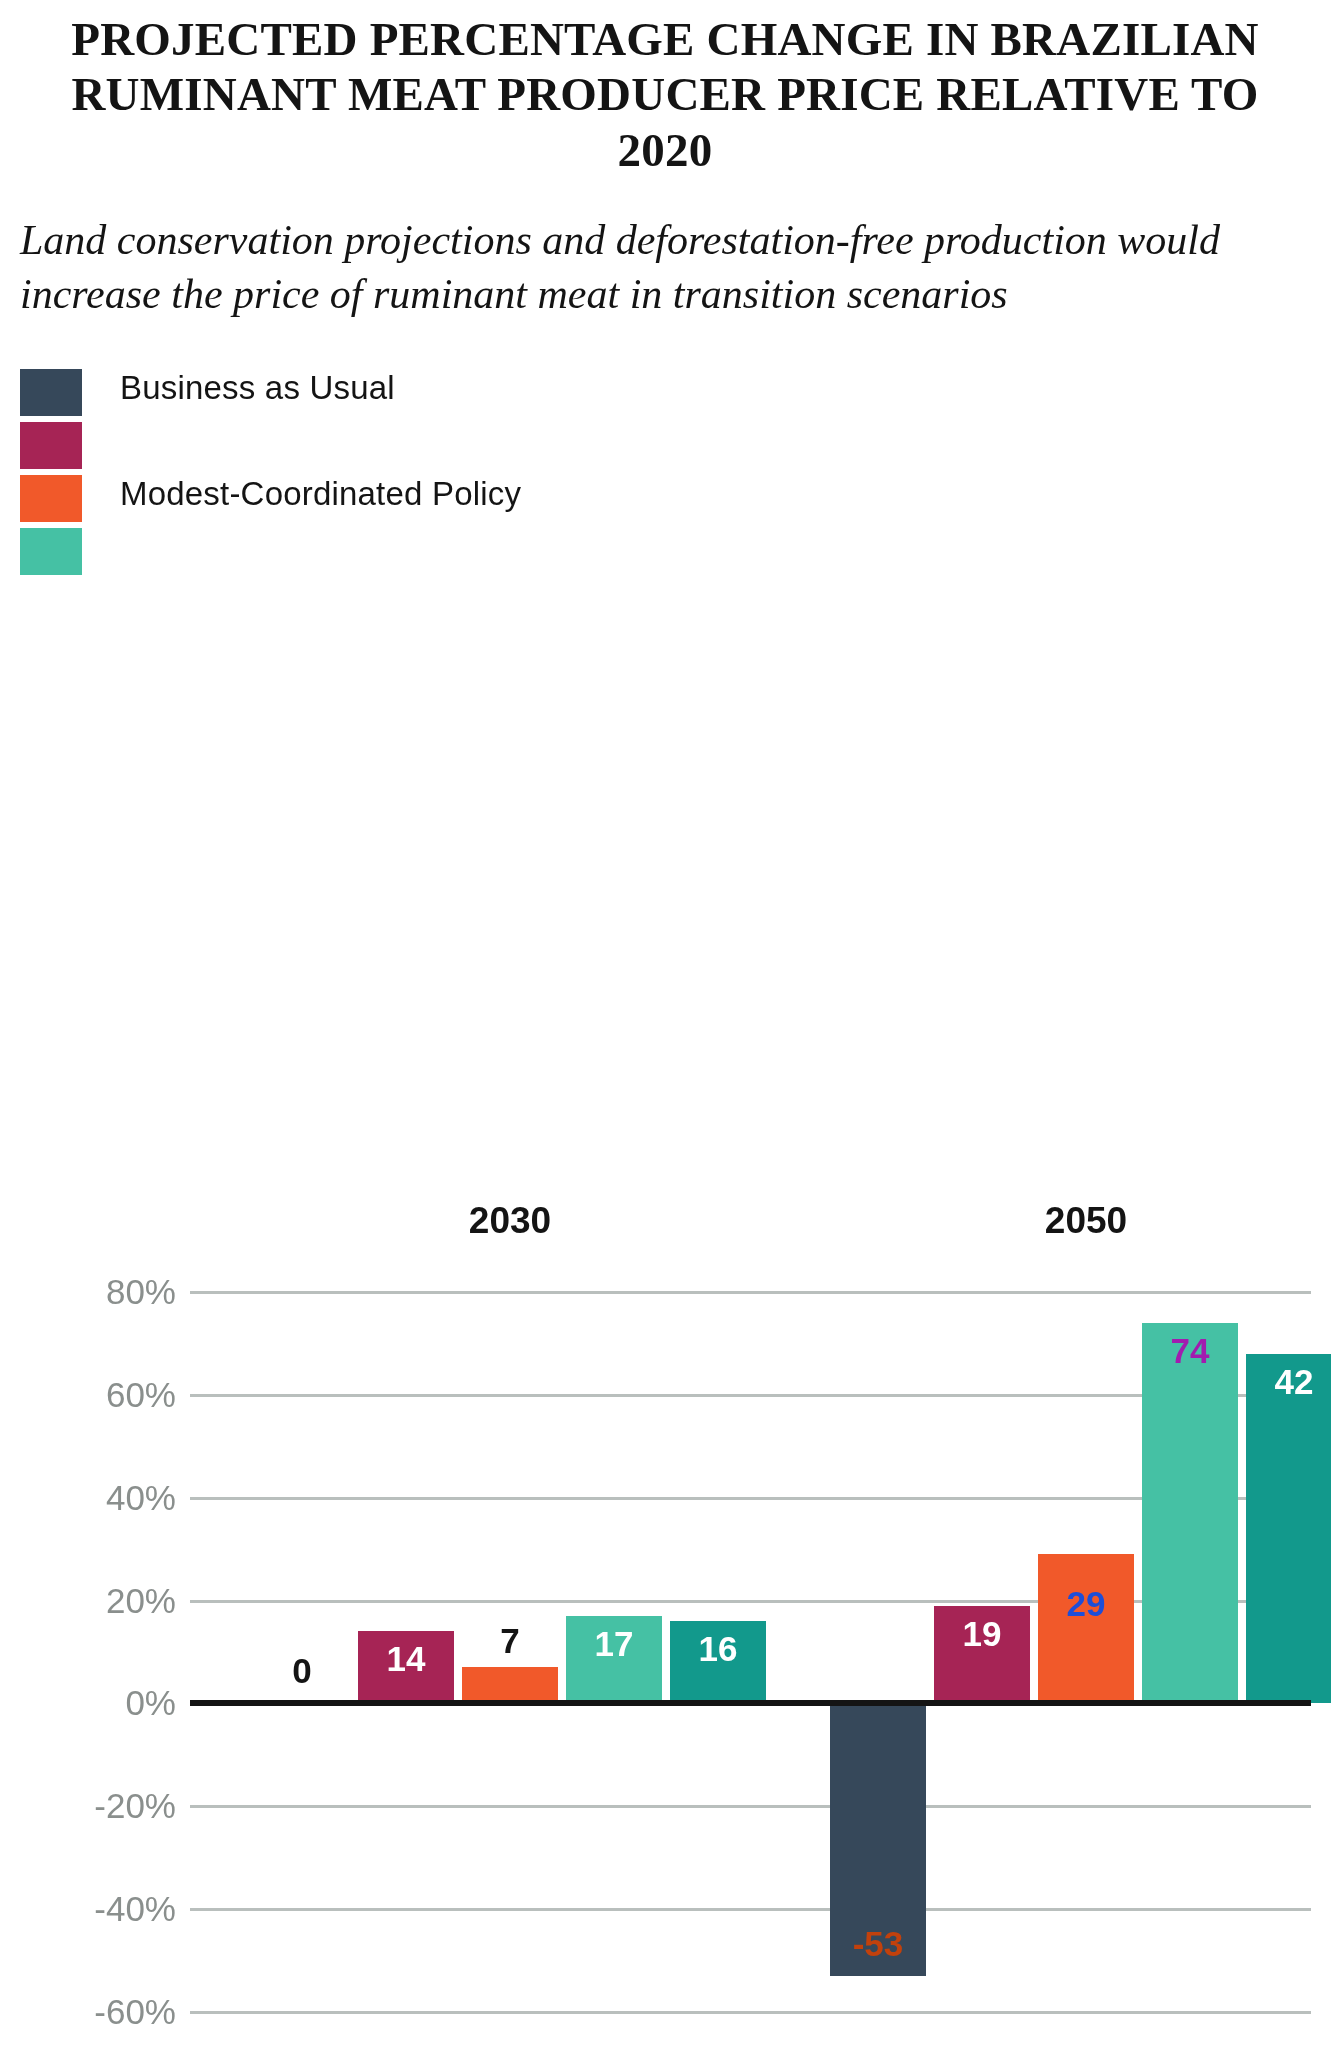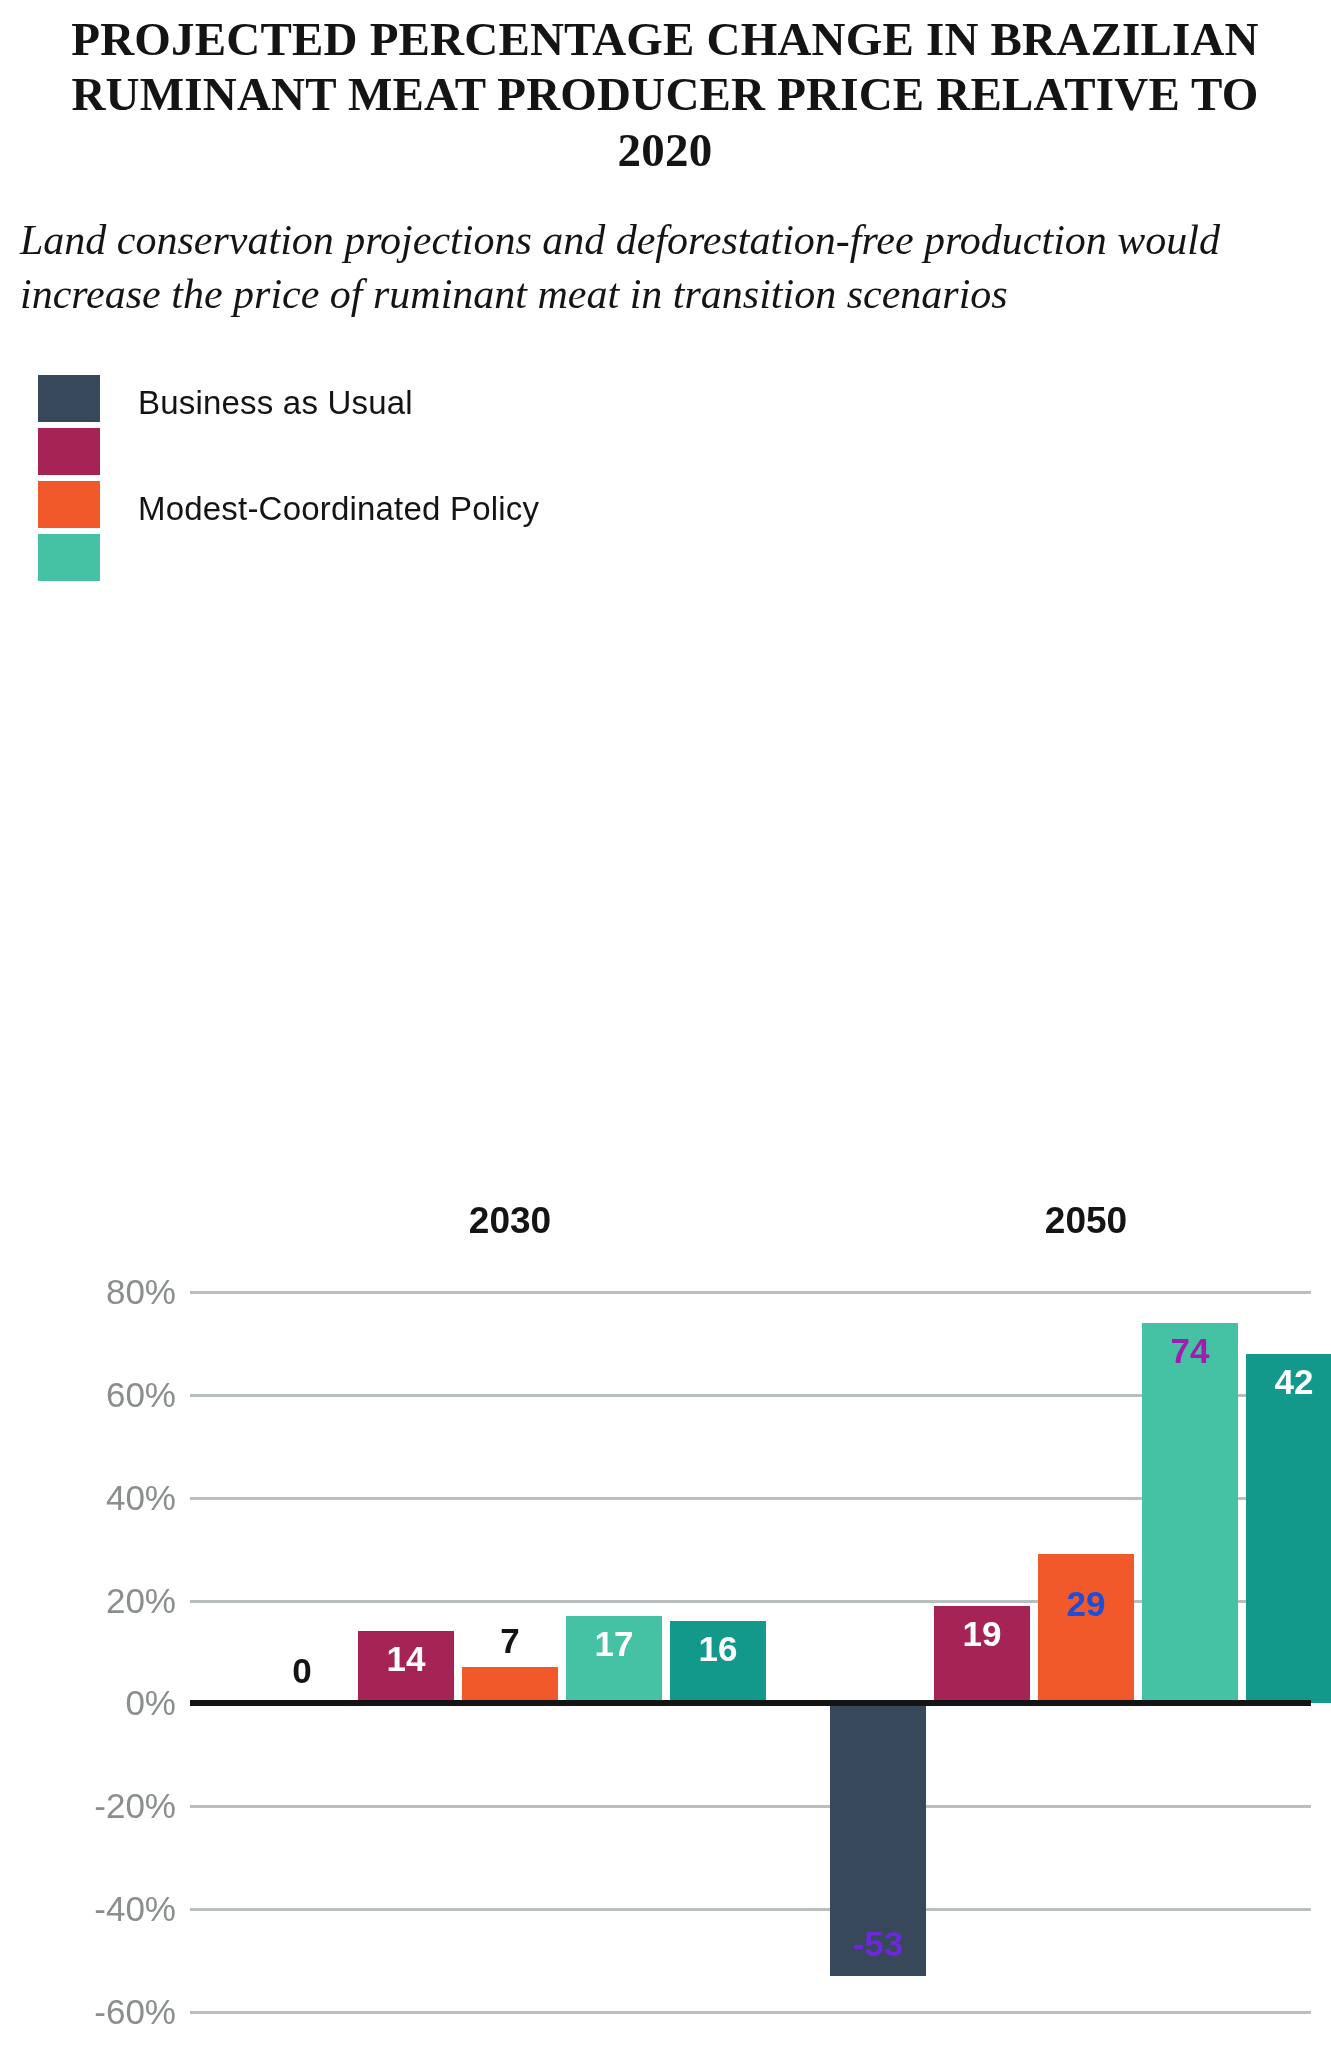--- a/index.html
+++ b/index.html
@@ -45,23 +45,22 @@
     margin: 36px 0 0 0;
     max-width: 1320px;
   }
 
   
   .legend {
     margin-top: 48px;
   }
   .legend-row {
     display: flex;
-    align-items: flex-end;
+    align-items: flex-start;
     height: 53px;
-    margin-left: 18px;
   }
   .legend-swatch {
     width: 62px;
     height: 47px;
     flex: 0 0 auto;
   }
   .legend-label {
     margin-left: 38px;
     font-size: 33px;
     color: #141414;
@@ -200,21 +199,21 @@
           <div class="bar-value" style="left: 112px; top: 359.429px; color: rgb(20, 20, 20);">0</div>
           <div class="bar" style="left: 168px; top: 339.429px; width: 96px; height: 72px; background: rgb(166, 36, 85);"></div>
           <div class="bar-value" style="left: 216px; top: 347.429px; color: rgb(255, 255, 255);">14</div>
           <div class="bar" style="left: 272px; top: 375.429px; width: 96px; height: 36px; background: rgb(241, 89, 42);"></div>
           <div class="bar-value" style="left: 320px; top: 329.429px; color: rgb(20, 20, 20);">7</div>
           <div class="bar" style="left: 376px; top: 324px; width: 96px; height: 87.4286px; background: rgb(69, 193, 164);"></div>
           <div class="bar-value" style="left: 424px; top: 332px; color: rgb(255, 255, 255);">17</div>
           <div class="bar" style="left: 480px; top: 329.143px; width: 96px; height: 82.2857px; background: rgb(18, 153, 140);"></div>
           <div class="bar-value" style="left: 528px; top: 337.143px; color: rgb(255, 255, 255);">16</div>
           <div class="bar" style="left: 640px; top: 411.429px; width: 96px; height: 272.571px; background: rgb(54, 72, 90);"></div>
-          <div class="bar-value" style="left: 688px; top: 632px; color: #6d28d9;">-53</div>
+          <div class="bar-value" style="left: 688px; top: 632px; color: #c2410c;">-53</div>
           <div class="bar" style="left: 744px; top: 313.714px; width: 96px; height: 97.7143px; background: rgb(166, 36, 85);"></div>
           <div class="bar-value" style="left: 792px; top: 321.714px; color: rgb(255, 255, 255);">19</div>
           <div class="bar" style="left: 848px; top: 262.286px; width: 96px; height: 149.143px; background: rgb(241, 89, 42);"></div>
           <div class="bar-value" style="left: 896px; top: 270.286px; color: #1d4ed8; margin-top: 22px;">29</div>
           <div class="bar" style="left: 952px; top: 30.8571px; width: 96px; height: 380.571px; background: rgb(69, 193, 164);"></div>
           <div class="bar-value" style="left: 1000px; top: 38.8571px; color: #a21caf;">74</div>
           <div class="bar" style="left: 1056px; top: 61.7143px; width: 96px; height: 349.714px; background: rgb(18, 153, 140);"></div>
           <div class="bar-value" style="left: 1104px; top: 69.7143px; color: rgb(255, 255, 255);">42</div>
         </div>
     </div>

